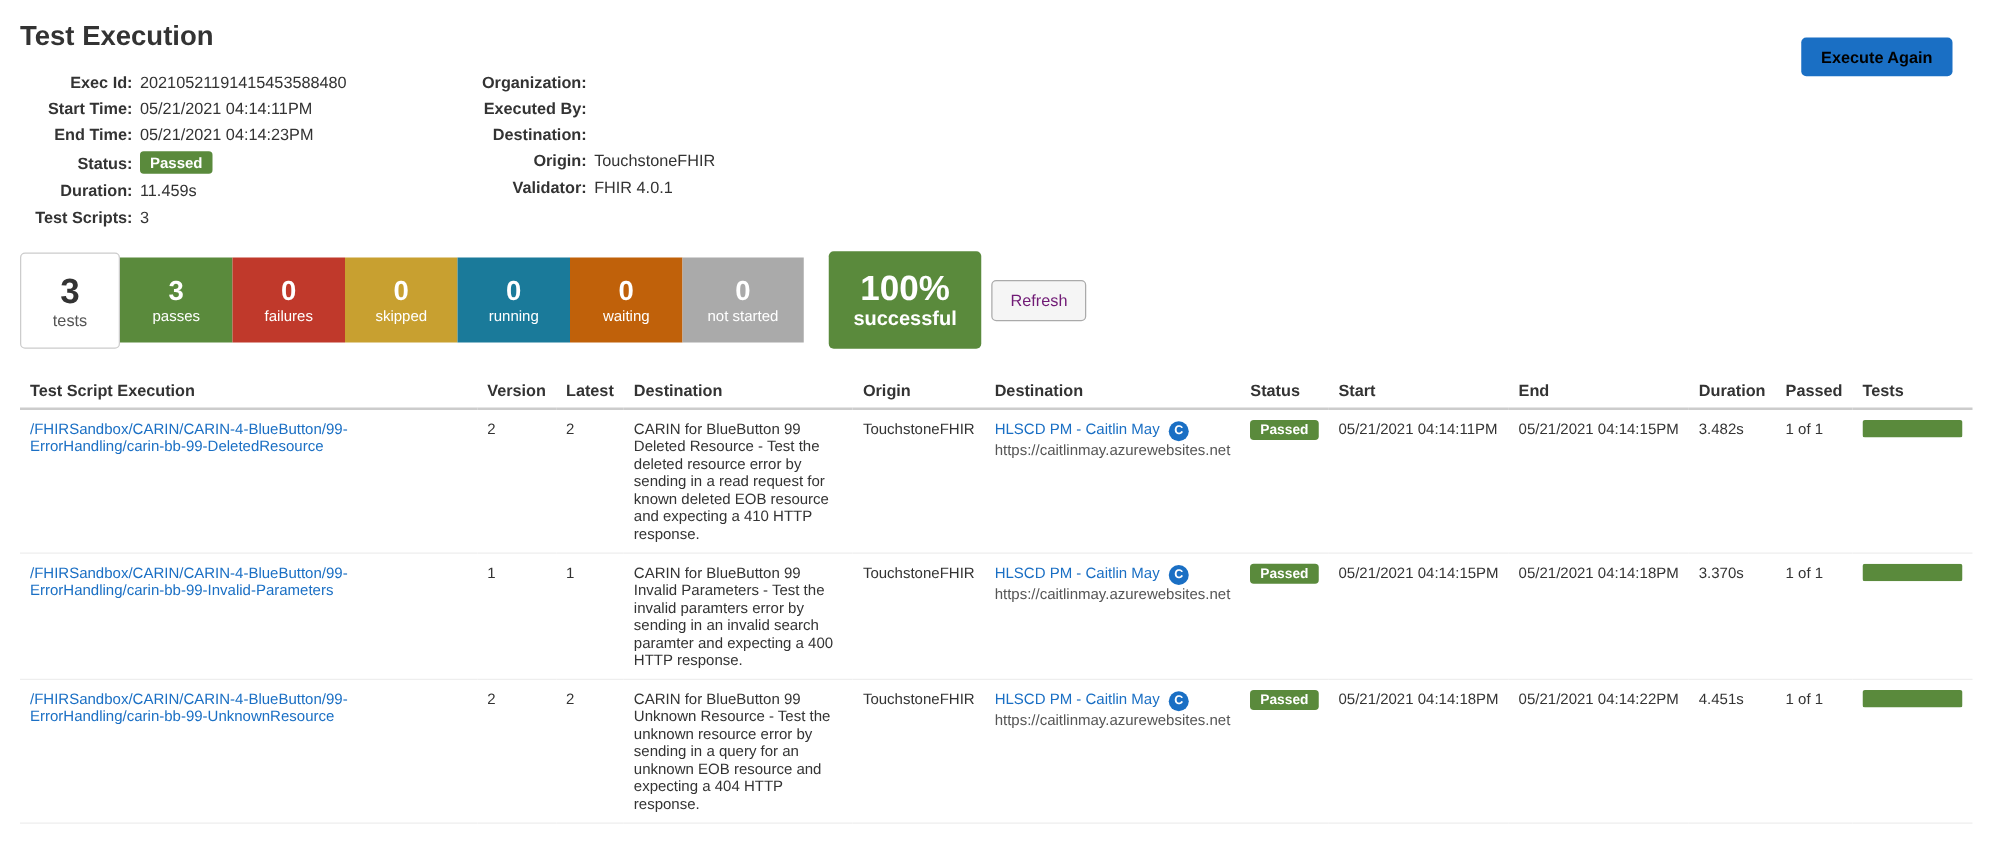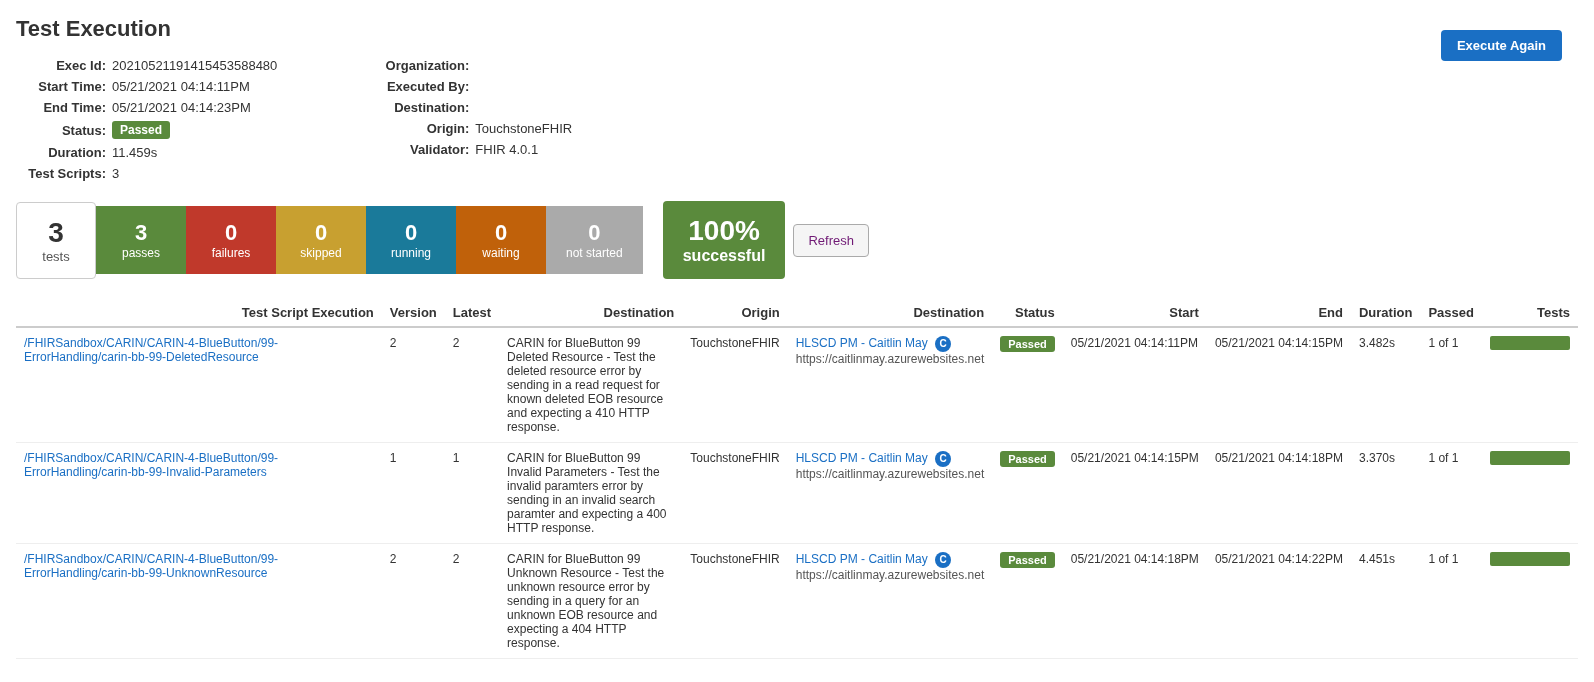--- a/index.html
+++ b/index.html
@@ -5,21 +5,21 @@
     * { box-sizing: border-box; margin: 0; padding: 0; }
     body { font-family: Arial, sans-serif; font-size: 13px; background: #fff; color: #333; padding: 16px; }
     h1 { font-size: 22px; font-weight: bold; margin-bottom: 16px; }
     .header-section { display: flex; gap: 72px; margin-bottom: 20px; }
     .meta-left, .meta-right { display: flex; flex-direction: column; gap: 6px; }
     .meta-row { display: flex; align-items: center; gap: 6px; }
     .meta-label { font-weight: bold; text-align: right; min-width: 90px; }
     .meta-right .meta-label { min-width: 120px; }
     .status-badge { background: #5a8a3c; color: #fff; border-radius: 3px; padding: 2px 8px; font-size: 12px; font-weight: bold; }
     .link-text { color: #1a6fc4; text-decoration: none; }
-    .execute-btn { position: absolute; top: 14px; right: 16px; background: #1a6fc4; color: #ffffff; border: none; border-radius: 4px; padding: 8px 16px; font-size: 13px; cursor: pointer; font-weight: bold; }
+    .execute-btn { position: absolute; top: 14px; right: 16px; background: #1a6fc4; color: #000000; border: none; border-radius: 4px; padding: 8px 16px; font-size: 13px; cursor: pointer; font-weight: bold; }
     .page-header { position: relative; }
 
     
     .stats-bar { display: flex; align-items: center; gap: 0; margin-bottom: 20px; }
     .stat-total { border: 1px solid #ccc; border-radius: 4px; padding: 14px 20px; text-align: center; min-width: 80px; }
     .stat-total .big-num { font-size: 28px; font-weight: bold; }
     .stat-total .label { font-size: 13px; color: #555; }
     .stat-box { padding: 14px 20px; text-align: center; color: #fff; min-width: 90px; cursor: default; }
     .stat-box .big-num { font-size: 22px; font-weight: bold; }
     .stat-box .label { font-size: 12px; }
@@ -30,21 +30,21 @@
     .waiting { background: #c0610a; }
     .not-started { background: #aaa; color: #fff; }
     .success-box { background: #5a8a3c; color: #fff; padding: 14px 20px; text-align: center; min-width: 120px; border-radius: 4px; margin-left: 20px; }
     .success-box .big-pct { font-size: 28px; font-weight: bold; }
     .success-box .label { font-size: 16px; font-weight: bold; }
     .refresh-btn { border: 1px solid #aaa; background: #f5f5f5; color: #701a75; border-radius: 4px; padding: 8px 14px; font-size: 13px; cursor: pointer; margin-left: 8px; }
 
     
     table { width: 100%; border-collapse: collapse; margin-top: 8px; }
     thead tr { border-bottom: 2px solid #ccc; }
-    th { text-align: right; padding: 6px 8px; font-weight: bold; font-size: 13px; white-space: nowrap; }
+    th { text-align: left; padding: 6px 8px; font-weight: bold; font-size: 13px; white-space: nowrap; }
     td { padding: 8px 8px; vertical-align: top; font-size: 12px; border-bottom: 1px solid #eee; }
     .td-link { color: #1a6fc4; text-decoration: none; display: block; }
     .passed-badge { background: #5a8a3c; color: #fff; border-radius: 3px; padding: 2px 8px; font-size: 11px; font-weight: bold; display: inline-block; }
     .progress-bar-wrap { width: 80px; height: 14px; background: #eee; border-radius: 2px; overflow: hidden; }
     .progress-bar-fill { height: 100%; background: #5a8a3c; }
     .destination-cell { min-width: 180px; }
     .c-badge { display: inline-block; background: #1a6fc4; color: #fff; border-radius: 50%; width: 16px; height: 16px; text-align: center; line-height: 16px; font-size: 10px; font-weight: bold; margin-left: 4px; }
   </style>
 </head>
 <body>

